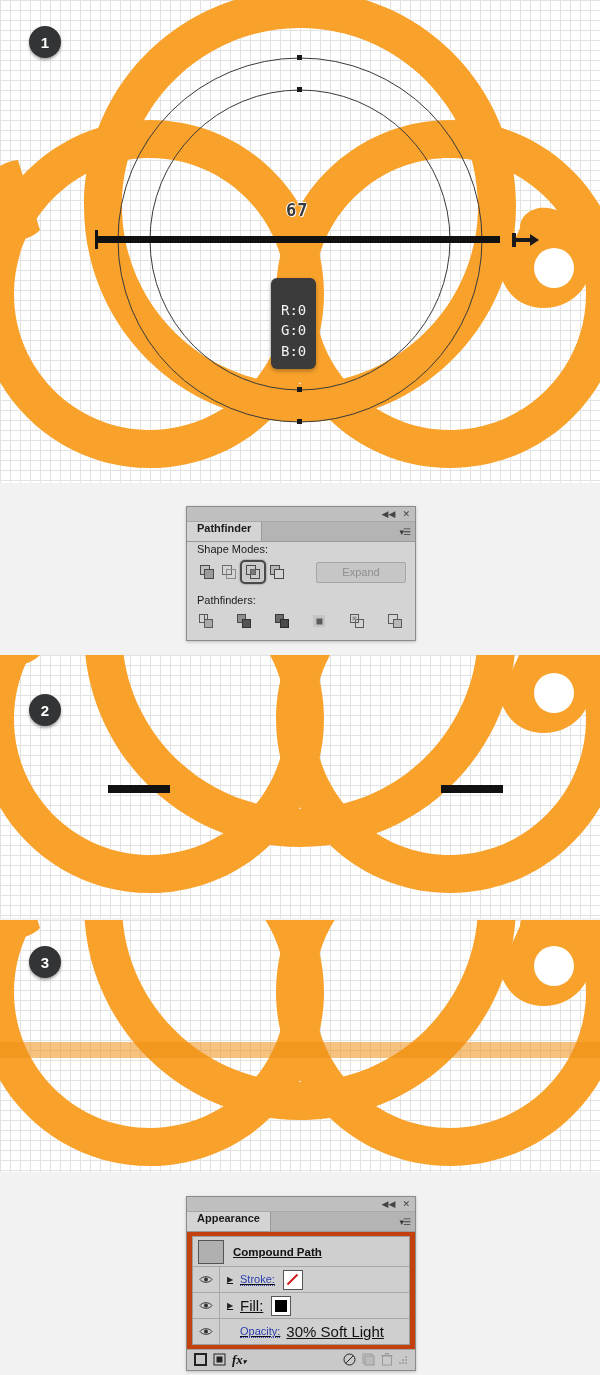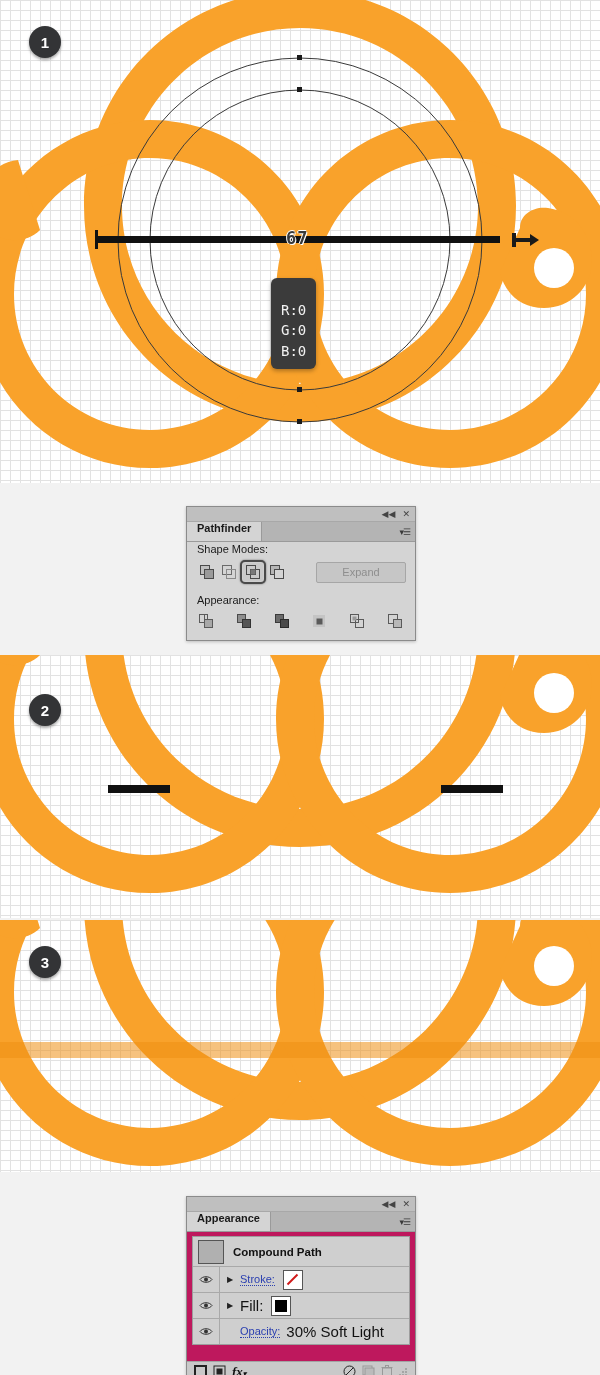--- a/index.html
+++ b/index.html
@@ -96,21 +96,21 @@
     background:#c9c9c9;
   }
   .expand-btn{
     margin-left:auto;width:88px;height:19px;
     background:#c6c6c6;border:1px solid #a6a6a6;border-radius:2px;
     display:flex;align-items:center;justify-content:center;
     font-size:11px;color:#8e8e8e;
   }
 
   
-  .ap-body{background:#be185d;padding:4px 5px 16px 5px;}
+  .ap-body{background:#c2410c;padding:4px 5px 4px 5px;text-decoration:underline;}
   .ap-list{border:1px solid #9d9d9d;background:#cfcfcf;}
   .ap-row{
     display:flex;align-items:center;height:25px;
     border-bottom:1px solid #a9a9a9;background:#cfcfcf;
   }
   .ap-row:last-child{border-bottom:none;}
   .ap-head{height:29px;}
   .ap-eye{width:26px;display:flex;align-items:center;justify-content:center;border-right:1px solid #a9a9a9;height:100%;}
   .ap-arrow{width:20px;display:flex;align-items:center;justify-content:center;font-size:8px;color:#222;}
   .ap-lbl{font-size:15px;color:#111;}
@@ -168,21 +168,21 @@
       <rect x="297" y="55" width="5" height="5"></rect>
       <rect x="297" y="87" width="5" height="5"></rect>
       <rect x="297" y="387" width="5" height="5"></rect>
       <rect x="297" y="419" width="5" height="5"></rect>
     </g>
   </svg>
 
   <div class="meas-line" style="left:95px;top:236px;width:405px;height:7px;"></div>
   <div class="meas-line" style="left:95px;top:230px;width:3px;height:19px;"></div>
 
-  <div class="meas-label" style="left:286px;top:200px;margin-top:28px;">67</div>
+  <div class="meas-label" style="left:286px;top:200px;">67</div>
 
   <svg class="cursor-measure" style="left:512px;top:231px;" width="28" height="18" viewBox="0 0 28 18">
     <rect x="0" y="2" width="4" height="14" fill="#1a1a1a"></rect>
     <rect x="2" y="7" width="18" height="4" fill="#1a1a1a"></rect>
     <path d="M18 3 L27 9 L18 15 Z" fill="#1a1a1a"></path>
   </svg>
 
   <div class="rgb-tip" style="left:271px;top:278px;">
     <div>R:0</div>
     <div>G:0</div>
@@ -235,21 +235,21 @@
         <svg width="15" height="15" viewBox="0 0 15 15">
           <rect x="0.5" y="0.5" width="9" height="9" fill="#b6b6b6" stroke="#4a4a4a"></rect>
           <rect x="4.5" y="4.5" width="9" height="9" fill="#d4d4d4" stroke="#4a4a4a"></rect>
         </svg>
       </div>
       <div class="expand-btn">
         <span>Expand</span>
       </div>
     </div>
 
-    <div class="sect-label" style="margin-top:10px;">Appearance:</div>
+    <div class="sect-label" style="margin-top:10px;">Pathfinders:</div>
 
     <div class="btn-row" style="gap:16px;">
       <div class="pf-btn">
         <svg width="15" height="15" viewBox="0 0 15 15">
           <rect x="0.5" y="0.5" width="8" height="8" fill="none" stroke="#5a5a5a"></rect>
           <rect x="5.5" y="5.5" width="8" height="8" fill="#a8a8a8" stroke="#5a5a5a"></rect>
           <line x1="5.5" y1="0.5" x2="5.5" y2="8.5" stroke="#5a5a5a"></line>
         </svg>
       </div>
       <div class="pf-btn">

